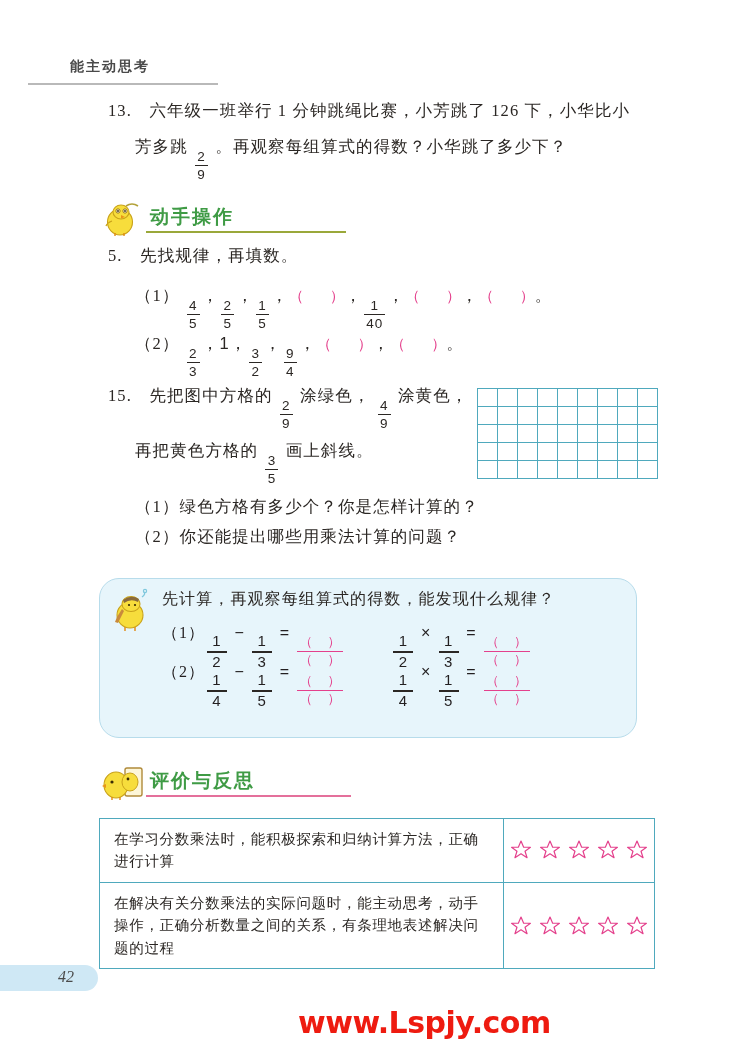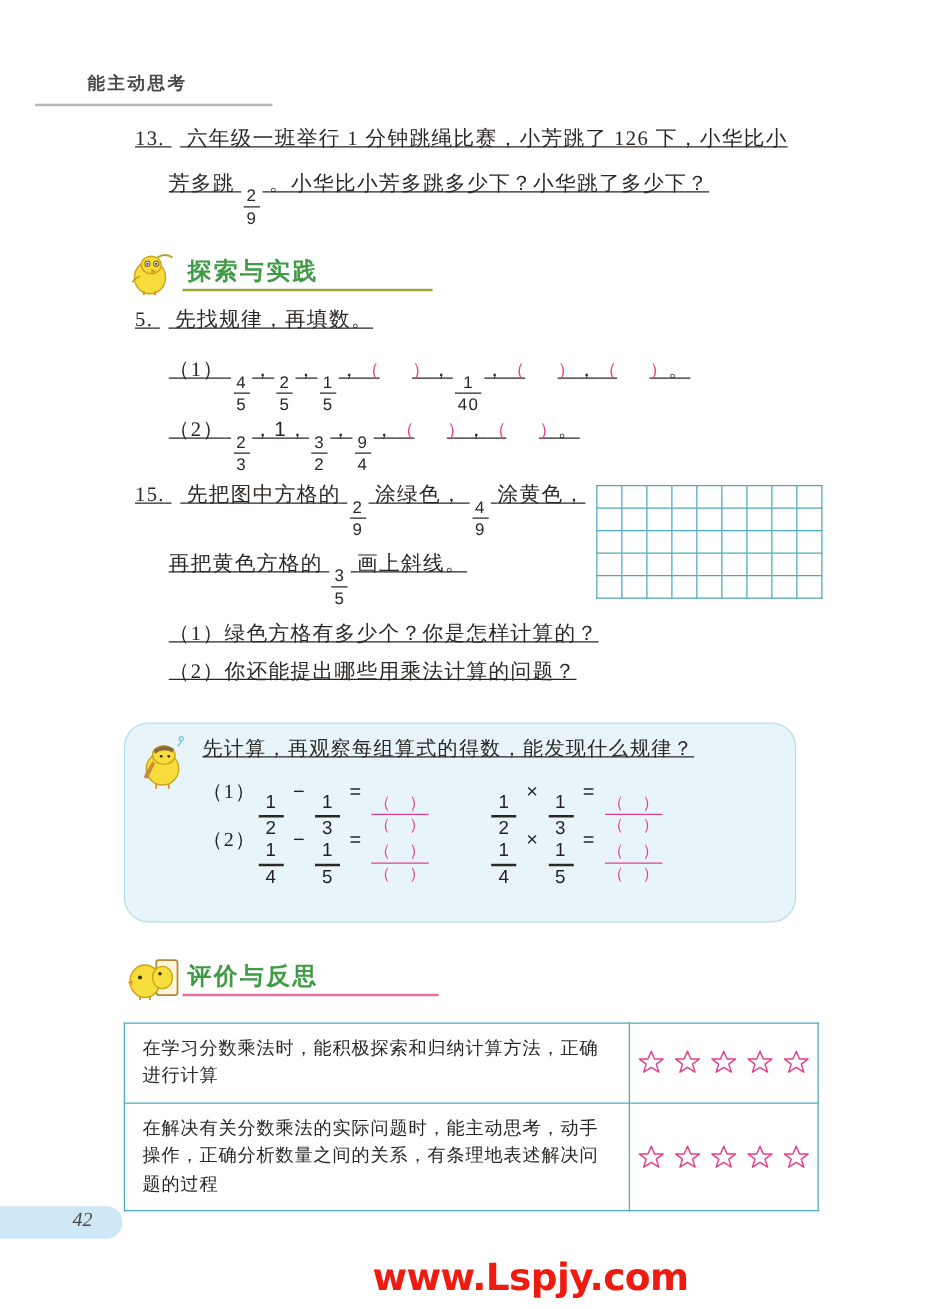--- a/index.html
+++ b/index.html
@@ -9,21 +9,21 @@
     font-family:"Liberation Serif","DejaVu Serif",serif;
     color:#231f20;
   }
   
   .runhead{position:absolute;left:0;top:58px;width:330px;height:28px;}
   .runhead .rule{position:absolute;left:28px;top:25px;width:190px;height:2px;background:#b9b9b9;}
   .runhead .txt{position:absolute;left:70px;top:0;font-size:14px;color:#4a4a4a;letter-spacing:2px;font-weight:600;}
 
   
   .cn{font-family:"Liberation Serif","DejaVu Serif",serif;}
-  .qline{position:absolute;font-size:16.5px;letter-spacing:1.1px;color:#2b2724;white-space:nowrap;text-decoration:underline;}
+  .qline{position:absolute;font-size:16.5px;letter-spacing:1.1px;color:#2b2724;white-space:nowrap;}
   .qnum{font-family:"Liberation Serif",serif;}
 
   
   .frac{display:inline-flex;flex-direction:column;align-items:center;vertical-align:-0.52em;
         margin:0 2px;line-height:1;font-family:"Liberation Sans",sans-serif;}
   .frac .num{font-size:13.5px;padding:0 2px;line-height:1.12;}
   .frac .bar{width:100%;min-width:13px;height:1.4px;background:#2b2724;margin:1px 0;}
   .frac .den{font-size:13.5px;padding:0 2px;line-height:1.12;}
   .frac.pink .num,.frac.pink .den{color:#e4408c;font-size:13px;}
   .frac.pink .bar{background:#e4408c;}
@@ -77,39 +77,39 @@
   <span style="display:inline-block;width:7px;"></span>
   <span class="cn">六年级一班举行 1 分钟跳绳比赛，小芳跳了 126 下，小华比小</span>
 </div>
 <div class="qline" style="left:135px;top:136px;">
   <span class="cn">芳多跳</span>
   <span class="frac">
     <span class="num">2</span>
     <span class="bar"></span>
     <span class="den">9</span>
   </span>
-  <span class="cn">。小华比小芳多跳多少下？小华跳了多少下？</span>
+  <span class="cn">。再观察每组算式的得数？小华跳了多少下？</span>
 </div>
 
 <div class="sechead" style="left:100px;top:204px;width:260px;">
   <div class="icon">
     <svg width="48" height="38" viewBox="0 0 48 38">
       <ellipse cx="20" cy="22" rx="12.5" ry="13" fill="#f7dd3c" stroke="#c9a21a" stroke-width="1.1"></ellipse>
       <ellipse cx="21" cy="12" rx="8" ry="7" fill="#f7dd3c" stroke="#c9a21a" stroke-width="1.1"></ellipse>
       <circle cx="18" cy="11" r="2.1" fill="#fff" stroke="#8a6a10" stroke-width="0.9"></circle>
       <circle cx="18" cy="11" r="0.9" fill="#3a2c05"></circle>
       <circle cx="25" cy="11" r="2.1" fill="#fff" stroke="#8a6a10" stroke-width="0.9"></circle>
       <circle cx="25" cy="11" r="0.9" fill="#3a2c05"></circle>
       <path d="M21 15 l4 2 -4 1.6z" fill="#e99419"></path>
       <path d="M12 21 q-5 2 -6 5" stroke="#c9a21a" stroke-width="1.2" fill="none"></path>
       <path d="M26 6 q6 -4 12 0" stroke="#b3a23a" stroke-width="1.6" fill="none"></path>
       <path d="M15 33 l0 3 M24 33 l0 3" stroke="#e08a12" stroke-width="1.4"></path>
     </svg>
   </div>
-  <div class="label">探索与实践</div>
+  <div class="label">动手操作</div>
   <div class="uline" style="width:200px;background:#9aa83a;"></div>
 </div>
 
 <div class="qline" style="left:108px;top:245px;">
   <span class="qnum">5.</span>
   <span style="display:inline-block;width:7px;"></span>
   <span class="cn">先找规律，再填数。</span>
 </div>
 
 <div class="qline" style="left:135px;top:285px;">

